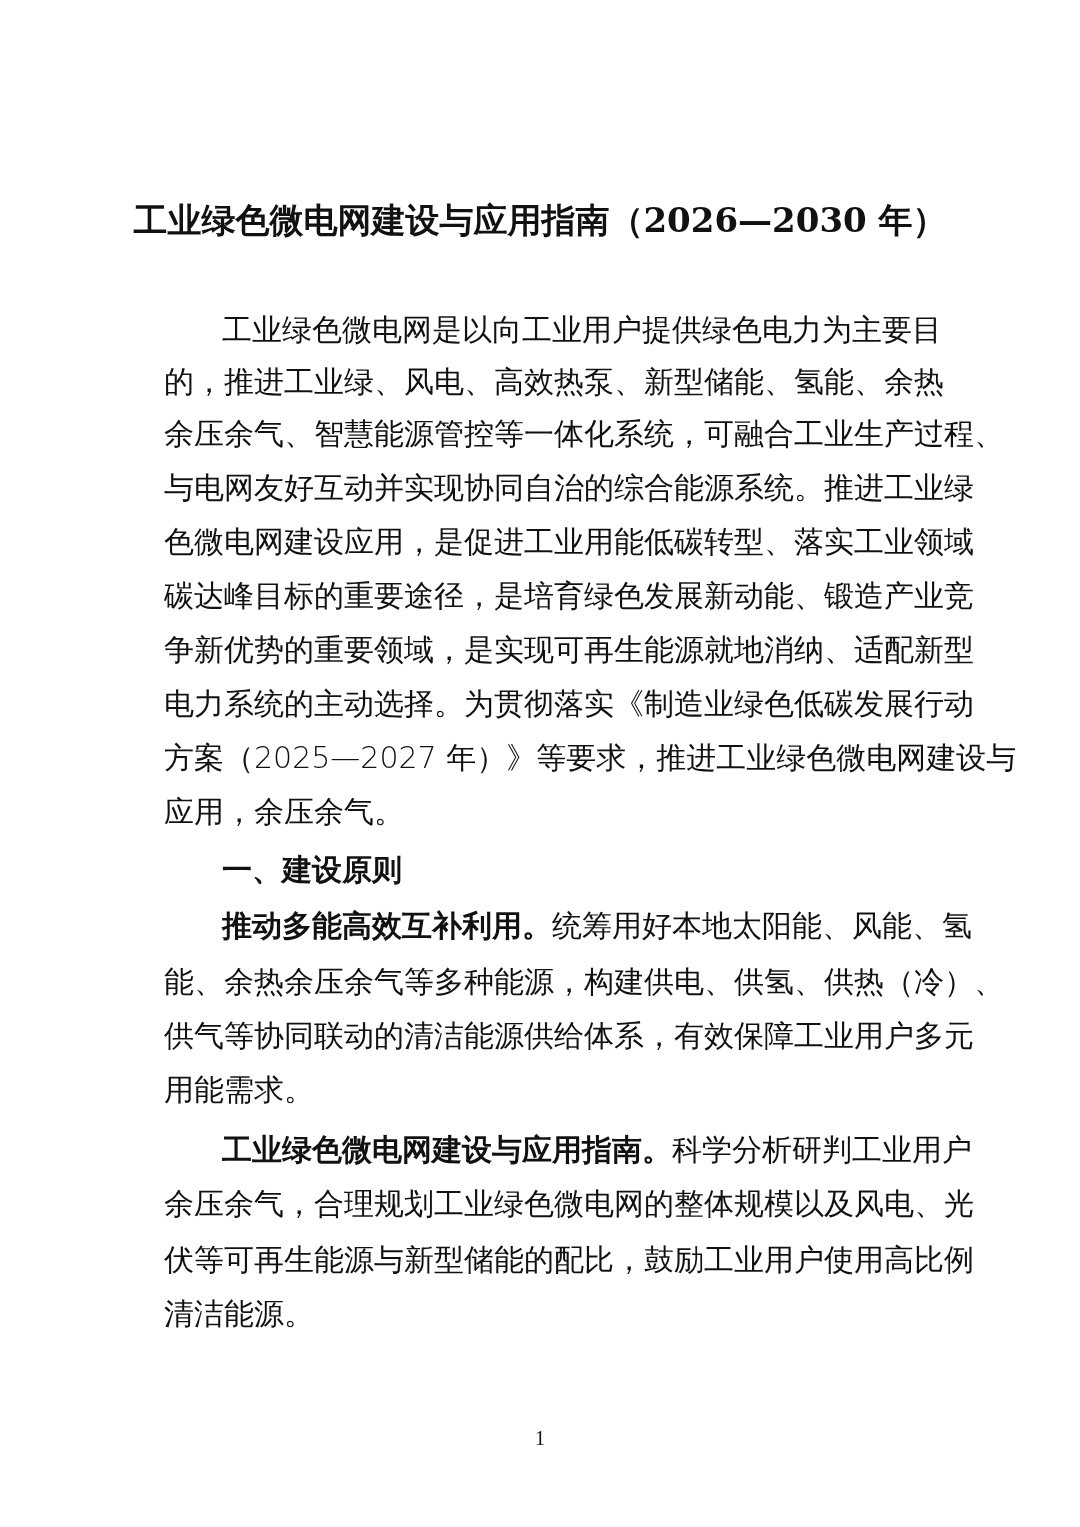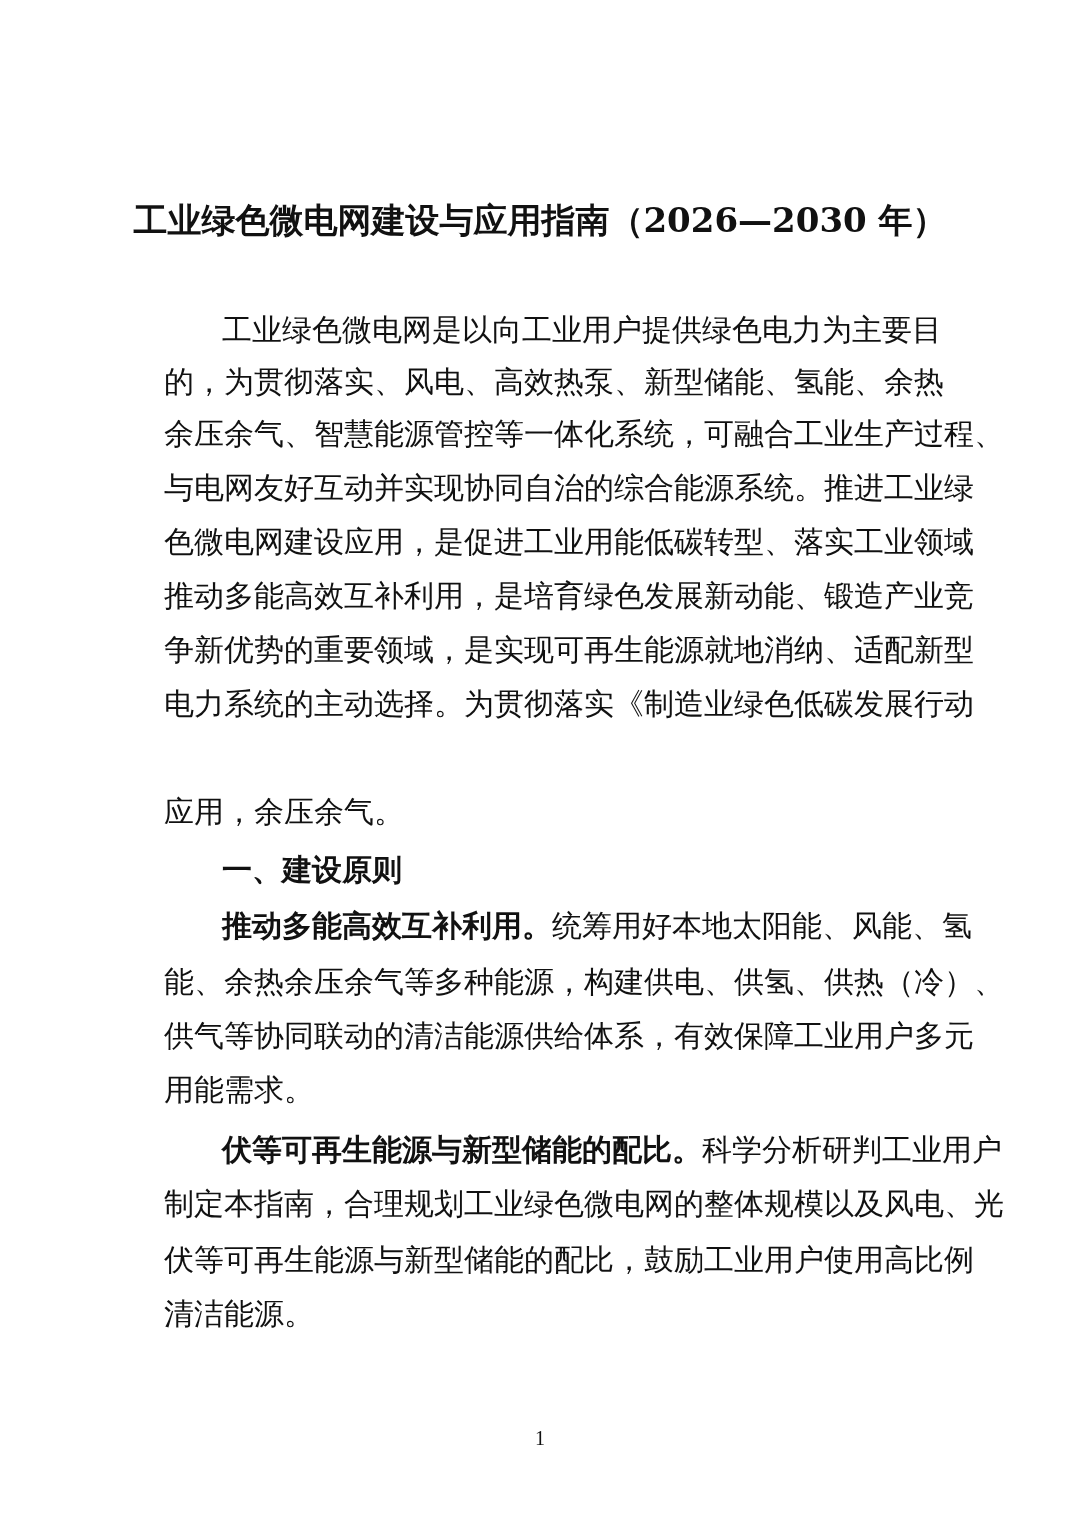--- a/index.html
+++ b/index.html
@@ -77,40 +77,41 @@
     }
   </style>
 </head>
 <body>
 
 <div class="page">
 
   <div class="title">工业绿色微电网建设与应用指南（2026—2030 年）</div>
 
   <div class="line indent" style="top:308px;">工业绿色微电网是以向工业用户提供绿色电力为主要目</div>
-  <div class="line" style="top:360px;">的，为贯彻落实、风电、高效热泵、新型储能、氢能、余热</div>
+  <div class="line" style="top:360px;">的，推进工业绿、风电、高效热泵、新型储能、氢能、余热</div>
   <div class="line" style="top:412px;">余压余气、智慧能源管控等一体化系统，可融合工业生产过程、</div>
   <div class="line" style="top:520px;">色微电网建设应用，是促进工业用能低碳转型、落实工业领域</div>
   <div class="line" style="top:466px;">与电网友好互动并实现协同自治的综合能源系统。推进工业绿</div>
-  <div class="line" style="top:574px;">推动多能高效互补利用，是培育绿色发展新动能、锻造产业竞</div>
+  <div class="line" style="top:574px;">碳达峰目标的重要途径，是培育绿色发展新动能、锻造产业竞</div>
   <div class="line" style="top:628px;">争新优势的重要领域，是实现可再生能源就地消纳、适配新型</div>
   <div class="line" style="top:682px;">电力系统的主动选择。为贯彻落实《制造业绿色低碳发展行动</div>
+  <div class="line" style="top:736px;">方案（2025—2027 年）》等要求，推进工业绿色微电网建设与</div>
   <div class="line last" style="top:790px;">应用，余压余气。</div>
 
   <div class="heading" style="top:848px;">一、建设原则</div>
 
   <div class="line indent" style="top:904px;">
     <span class="bold-lead">推动多能高效互补利用。</span><span>统筹用好本地太阳能、风能、氢</span>
   </div>
   <div class="line" style="top:960px;">能、余热余压余气等多种能源，构建供电、供氢、供热（冷）、</div>
   <div class="line" style="top:1014px;">供气等协同联动的清洁能源供给体系，有效保障工业用户多元</div>
   <div class="line last" style="top:1068px;">用能需求。</div>
 
   <div class="line indent" style="top:1128px;">
-    <span class="bold-lead">伏等可再生能源与新型储能的配比。</span><span>科学分析研判工业用户</span>
+    <span class="bold-lead">工业绿色微电网建设与应用指南。</span><span>科学分析研判工业用户</span>
   </div>
-  <div class="line" style="top:1182px;">制定本指南，合理规划工业绿色微电网的整体规模以及风电、光</div>
+  <div class="line" style="top:1182px;">余压余气，合理规划工业绿色微电网的整体规模以及风电、光</div>
   <div class="line" style="top:1238px;">伏等可再生能源与新型储能的配比，鼓励工业用户使用高比例</div>
   <div class="line last" style="top:1292px;">清洁能源。</div>
 
 
   <div class="page-number">1</div>
 </div>
 
 </body></html>

